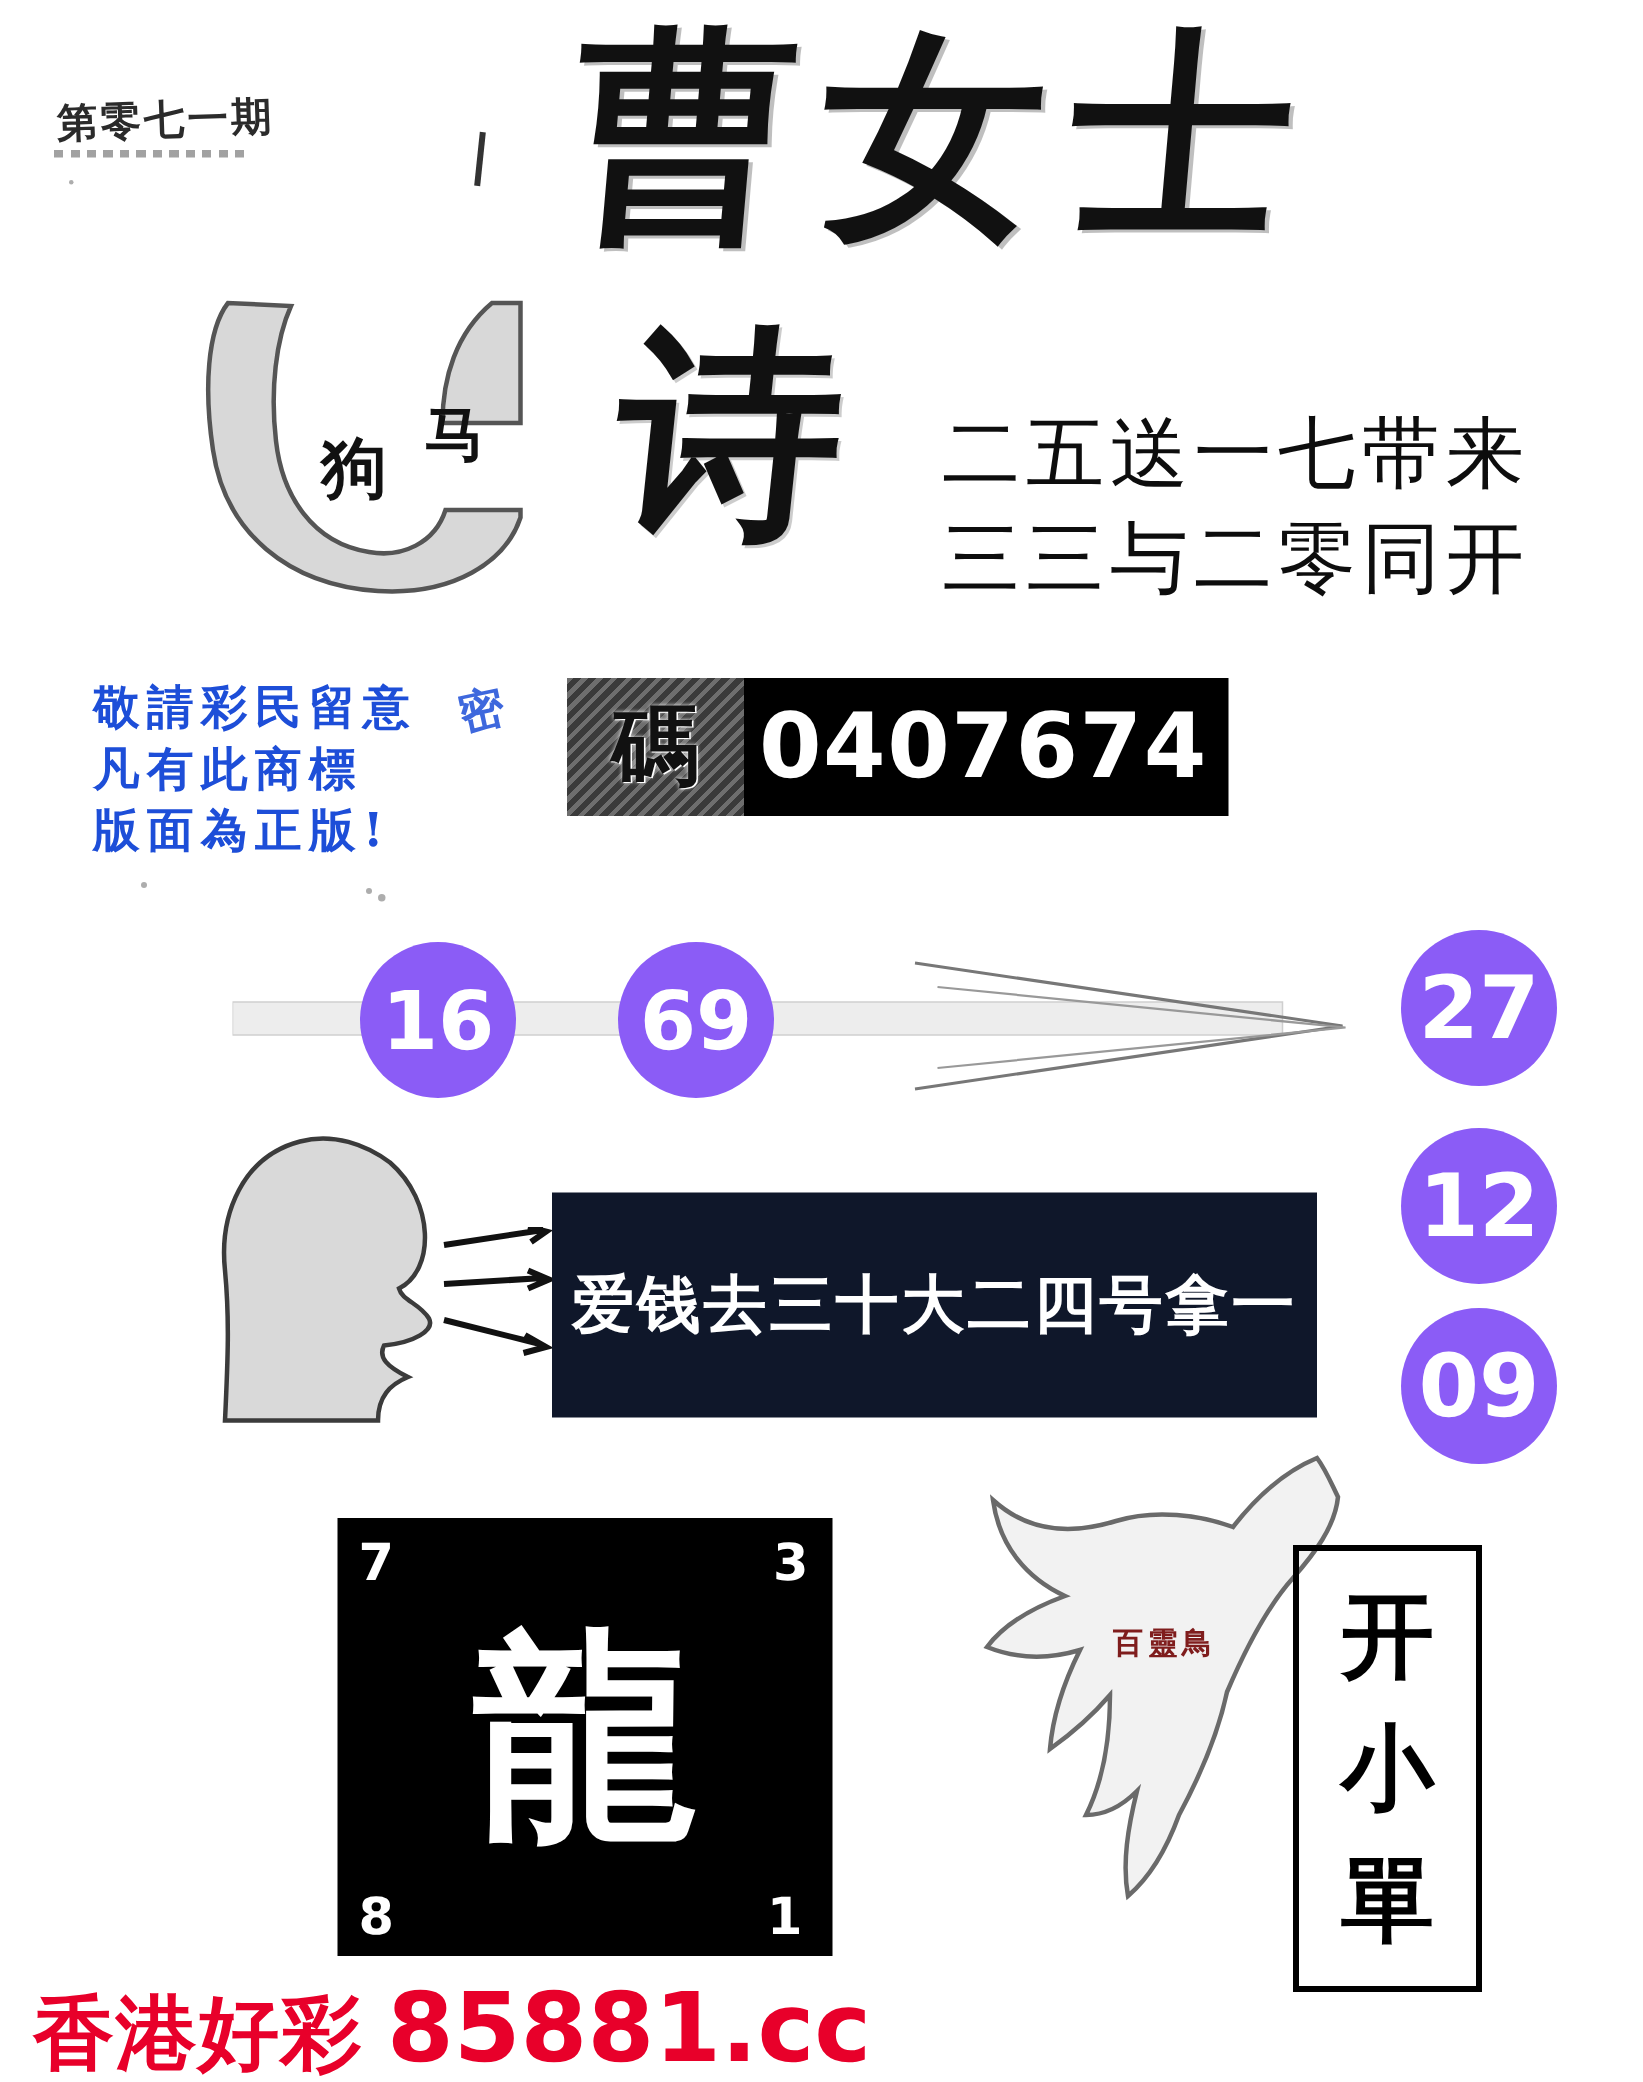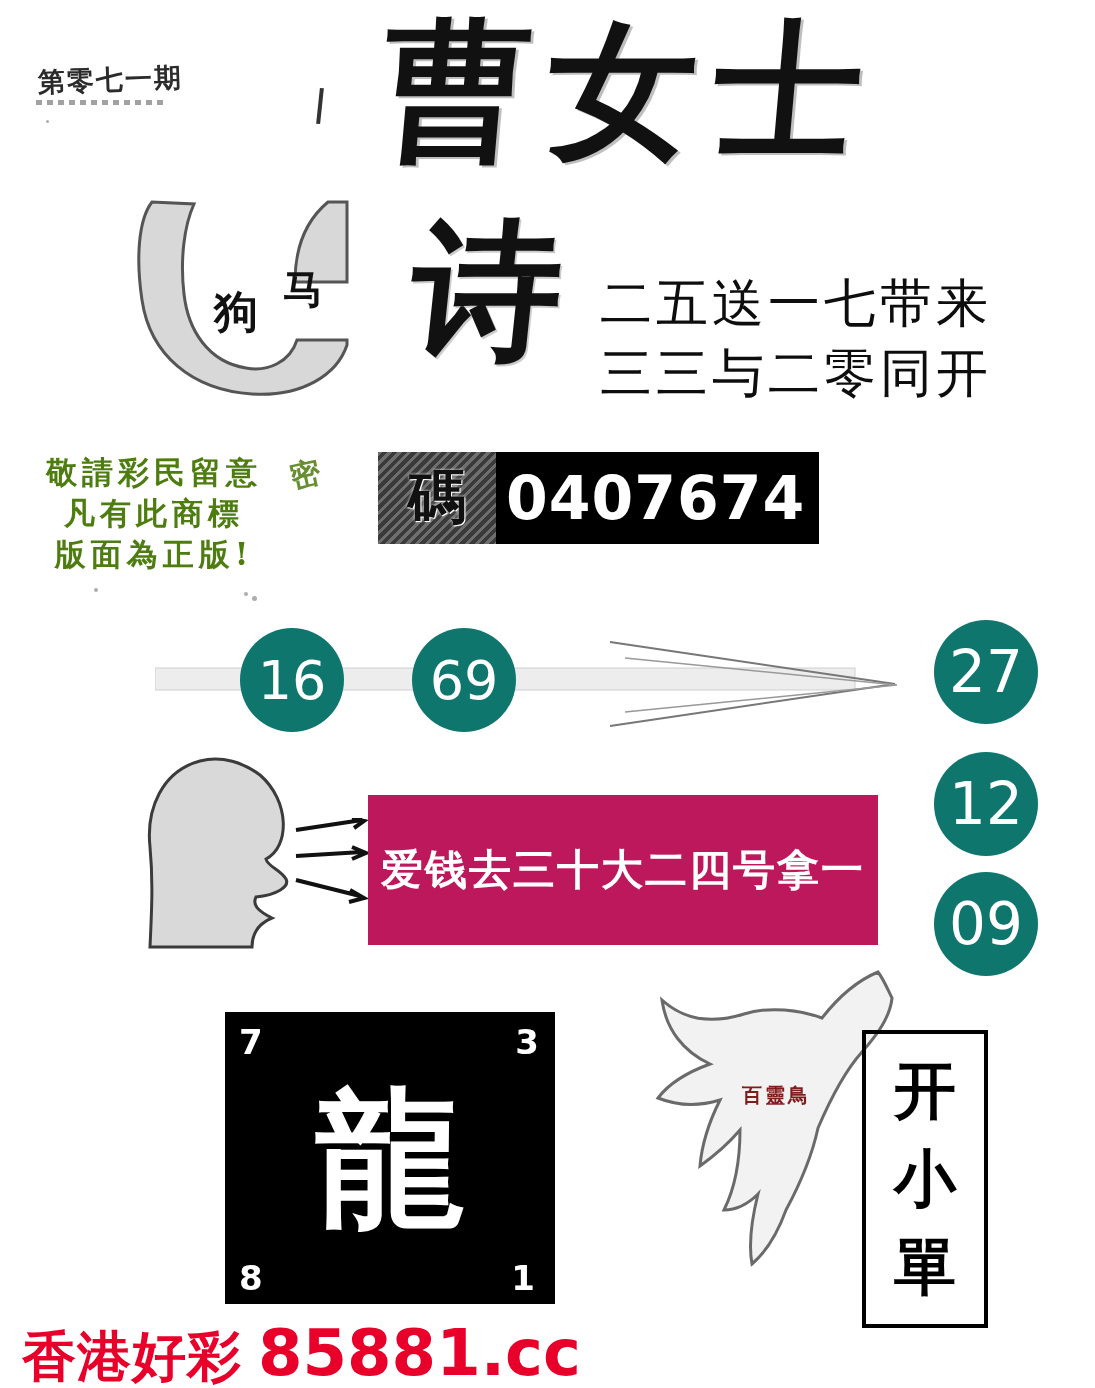--- a/index.html
+++ b/index.html
@@ -91,39 +91,38 @@
     line-height: 1;
     font-weight: 700;
     color: #111;
     font-family: "DejaVu Serif", serif;
     transform: skewX(-6deg);
     text-shadow: 2px 2px 0 rgba(0,0,0,.2);
   }
 
   
   .poem-lines {
-    left: 600px; top: 268px;
+    left: 628px; top: 268px;
     font-size: 52px;
     line-height: 1.35;
     letter-spacing: 4px;
     color: #0d0d0d;
     font-weight: 500;
     font-family: "DejaVu Sans", sans-serif;
   }
 
   
   .notice {
-    left: 46px; top: 452px;
+    left: 62px; top: 452px;
     font-size: 31px;
     line-height: 1.32;
     letter-spacing: 5px;
-    color: #4d7c0f;
-    font-weight: 700;
-    font-family: "DejaVu Serif", serif;
-    text-align: center;
+    color: #1d4ed8;
+    font-weight: 700;
+    font-family: "DejaVu Serif", serif;
   }
   .notice .stamp {
     position: absolute;
     left: 244px; top: 2px;
     font-size: 30px;
     transform: rotate(-12deg);
     opacity: .85;
   }
 
   
@@ -158,26 +157,26 @@
     font-family: "DejaVu Sans", sans-serif;
   }
 
   
   .arrow-band {
     left: 155px; top: 640px;
     width: 745px; height: 90px;
   }
   .ball {
     border-radius: 50%;
-    background: #0f766e;
+    background: #8b5cf6;
     color: #fff;
     display: flex;
     align-items: center;
     justify-content: center;
-    font-weight: 400;
+    font-weight: 700;
     font-family: "DejaVu Sans", sans-serif;
   }
   .ball-row { top: 628px; width: 104px; height: 104px; font-size: 54px; }
   .b1 { left: 240px; }
   .b2 { left: 412px; }
   .b3 { left: 612px; }
 
   .ball-col { left: 934px; width: 104px; height: 104px; font-size: 58px; text-align: right; }
   .c1 { top: 620px; }
   .c2 { top: 752px; }
@@ -190,21 +189,21 @@
   }
   .speech-arrows {
     left: 292px; top: 818px;
     width: 80px; height: 90px;
   }
 
   
   .speech-box {
     left: 368px; top: 795px;
     width: 510px; height: 150px;
-    background: #be185d;
+    background: #0f172a;
     color: #fff;
     display: flex;
     flex-direction: column;
     justify-content: center;
     align-items: center;
     font-size: 42px;
     line-height: 1.45;
     letter-spacing: 2px;
     font-family: "DejaVu Sans", sans-serif;
     font-weight: 600;

